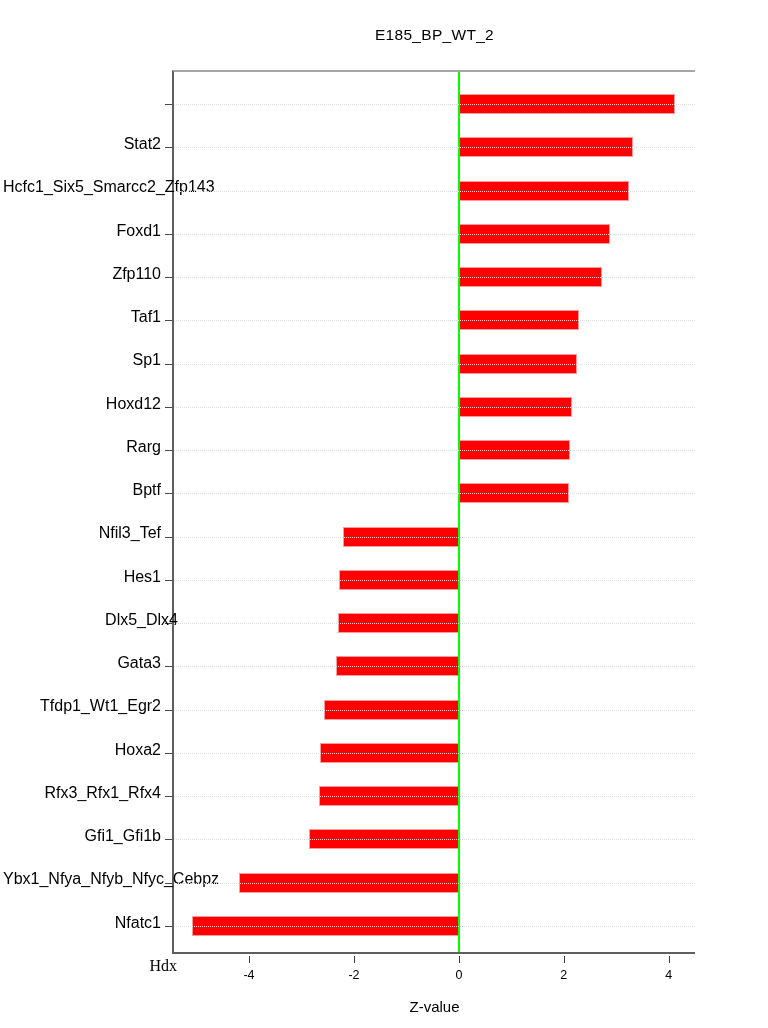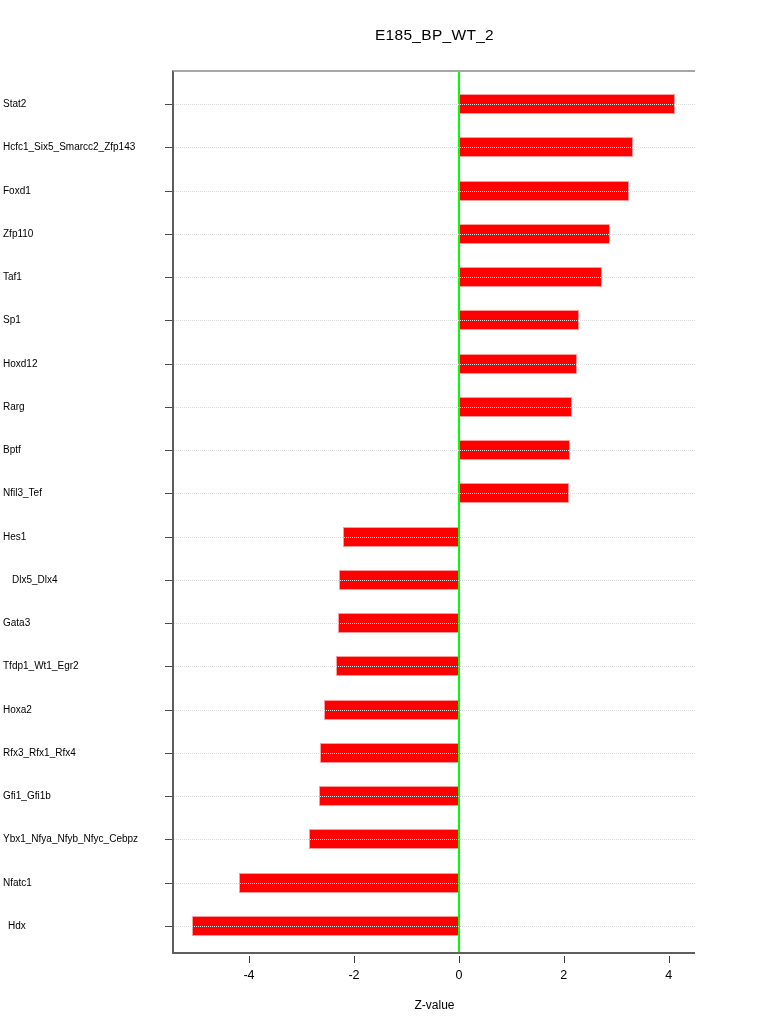--- a/index.html
+++ b/index.html
@@ -63,23 +63,25 @@
     left: -9px;
     width: 7px;
     height: 1px;
     background: #4a4a4a;
   }
   .y-label {
     position: absolute;
     width: 158px;
     height: 14px;
     line-height: 14px;
-    font-size: 10px;
+    text-align: right;
+    font-size: 16px;
     color: #000000;
     white-space: nowrap;
+    margin-top: 40px;
   }
   .x-tick {
     position: absolute;
     top: 956px;
     width: 1px;
     height: 7px;
     background: #3a3a3a;
   }
   .x-tick-label {
     position: absolute;
@@ -90,21 +92,21 @@
     text-align: center;
     font-size: 12.5px;
     color: #000000;
   }
   .x-axis-title {
     position: absolute;
     left: 172px;
     top: 998px;
     width: 525px;
     text-align: center;
-    font-size: 12px;
+    font-size: 15px;
     color: #000000;
   }
 </style>
 </head>
 <body>
 
 <div id="canvas">
   <div class="chart-title">E185_BP_WT_2</div>
   <div class="plot" id="plot">
       <div class="bar" title="Stat2: 4.11" style="left: 284.897px; width: 215.64px; top: 22px; background: rgb(255, 0, 0); border: 1px solid rgb(255, 154, 154);"></div>
@@ -174,29 +176,29 @@
       <div class="y-label" style="left: 3px; top: 140.263px;">Hcfc1_Six5_Smarcc2_Zfp143</div>
       <div class="y-label" style="left: 3px; top: 183.526px;">Foxd1</div>
       <div class="y-label" style="left: 3px; top: 226.789px;">Zfp110</div>
       <div class="y-label" style="left: 3px; top: 270.053px;">Taf1</div>
       <div class="y-label" style="left: 3px; top: 313.316px;">Sp1</div>
       <div class="y-label" style="left: 3px; top: 356.579px;">Hoxd12</div>
       <div class="y-label" style="left: 3px; top: 399.842px;">Rarg</div>
       <div class="y-label" style="left: 3px; top: 443.105px;">Bptf</div>
       <div class="y-label" style="left: 3px; top: 486.368px;">Nfil3_Tef</div>
       <div class="y-label" style="left: 3px; top: 529.632px;">Hes1</div>
-      <div class="y-label" style="left: 12px; top: 572.895px;">Dlx5_Dlx4</div>
+      <div class="y-label" style="left: 20px; top: 572.895px;">Dlx5_Dlx4</div>
       <div class="y-label" style="left: 3px; top: 616.158px;">Gata3</div>
       <div class="y-label" style="left: 3px; top: 659.421px;">Tfdp1_Wt1_Egr2</div>
       <div class="y-label" style="left: 3px; top: 702.684px;">Hoxa2</div>
       <div class="y-label" style="left: 3px; top: 745.947px;">Rfx3_Rfx1_Rfx4</div>
       <div class="y-label" style="left: 3px; top: 789.211px;">Gfi1_Gfi1b</div>
       <div class="y-label" style="left: 3px; top: 832.474px;">Ybx1_Nfya_Nfyb_Nfyc_Cebpz</div>
       <div class="y-label" style="left: 3px; top: 875.737px;">Nfatc1</div>
-      <div class="y-label" style="left: 8px; top: 919px;">Hdx</div>
+      <div class="y-label" style="left: 19px; top: 919px; font-family: Liberation Serif, serif;">Hdx</div>
     </div>
   <div id="x-axis">
       <div class="x-tick" style="left: 249.028px;"></div>
       <div class="x-tick-label" style="left: 227.028px;">-4</div>
       <div class="x-tick" style="left: 353.963px;"></div>
       <div class="x-tick-label" style="left: 331.963px;">-2</div>
       <div class="x-tick" style="left: 458.897px;"></div>
       <div class="x-tick-label" style="left: 436.897px;">0</div>
       <div class="x-tick" style="left: 563.832px;"></div>
       <div class="x-tick-label" style="left: 541.832px;">2</div>

